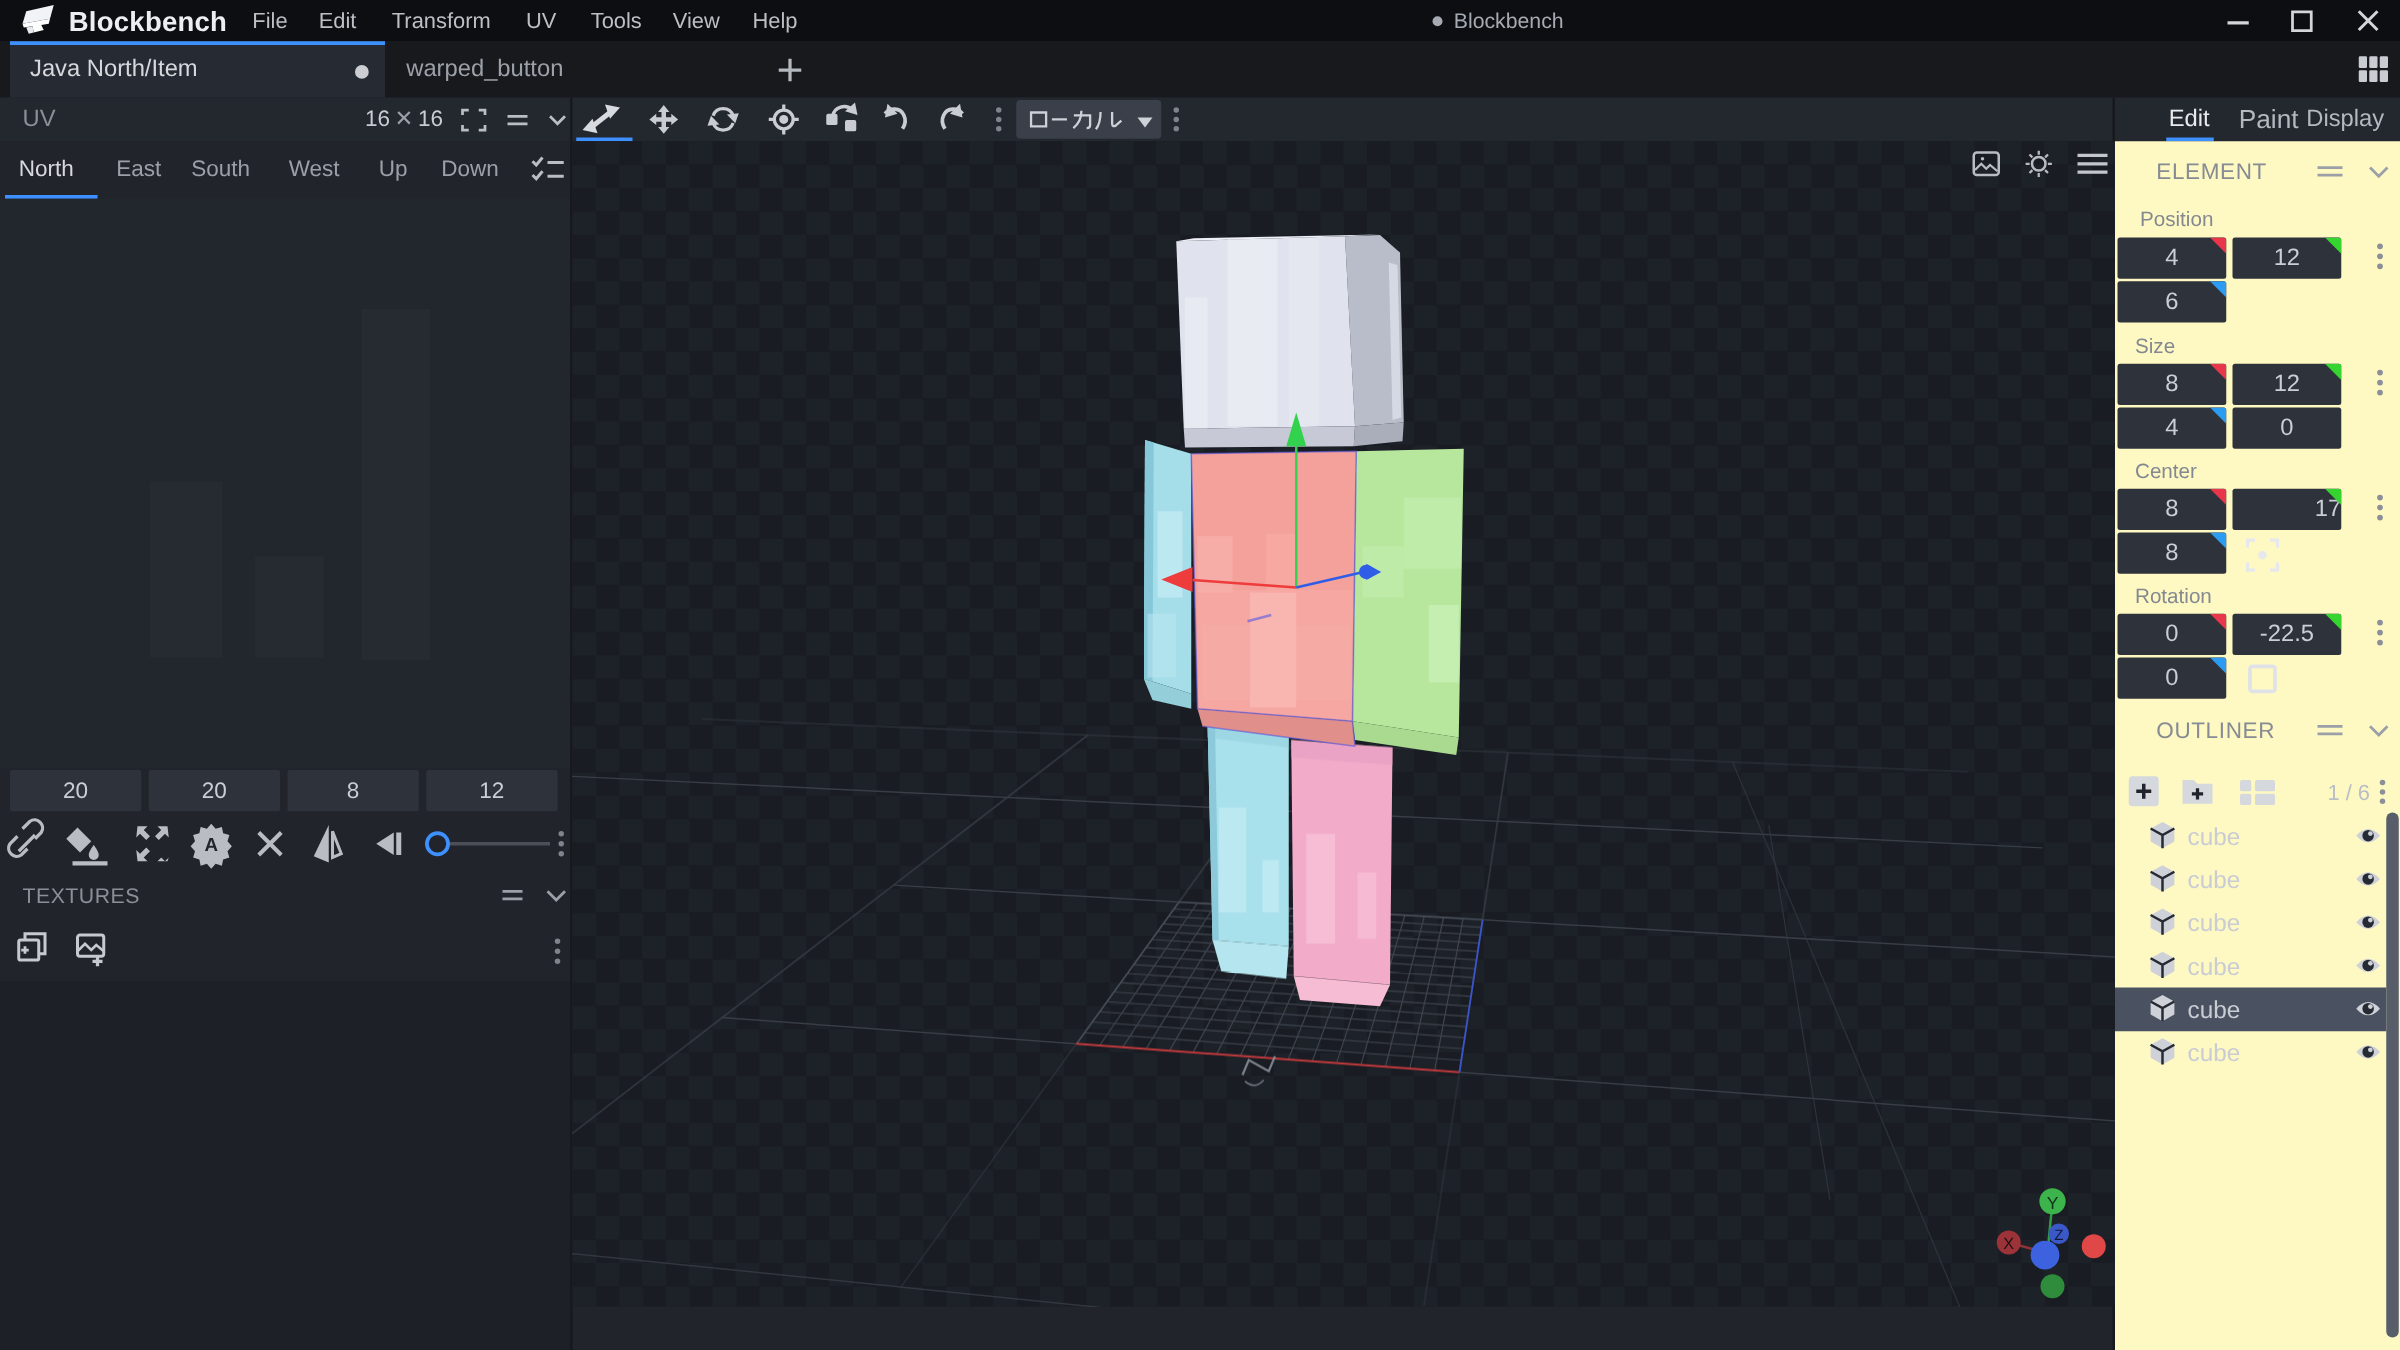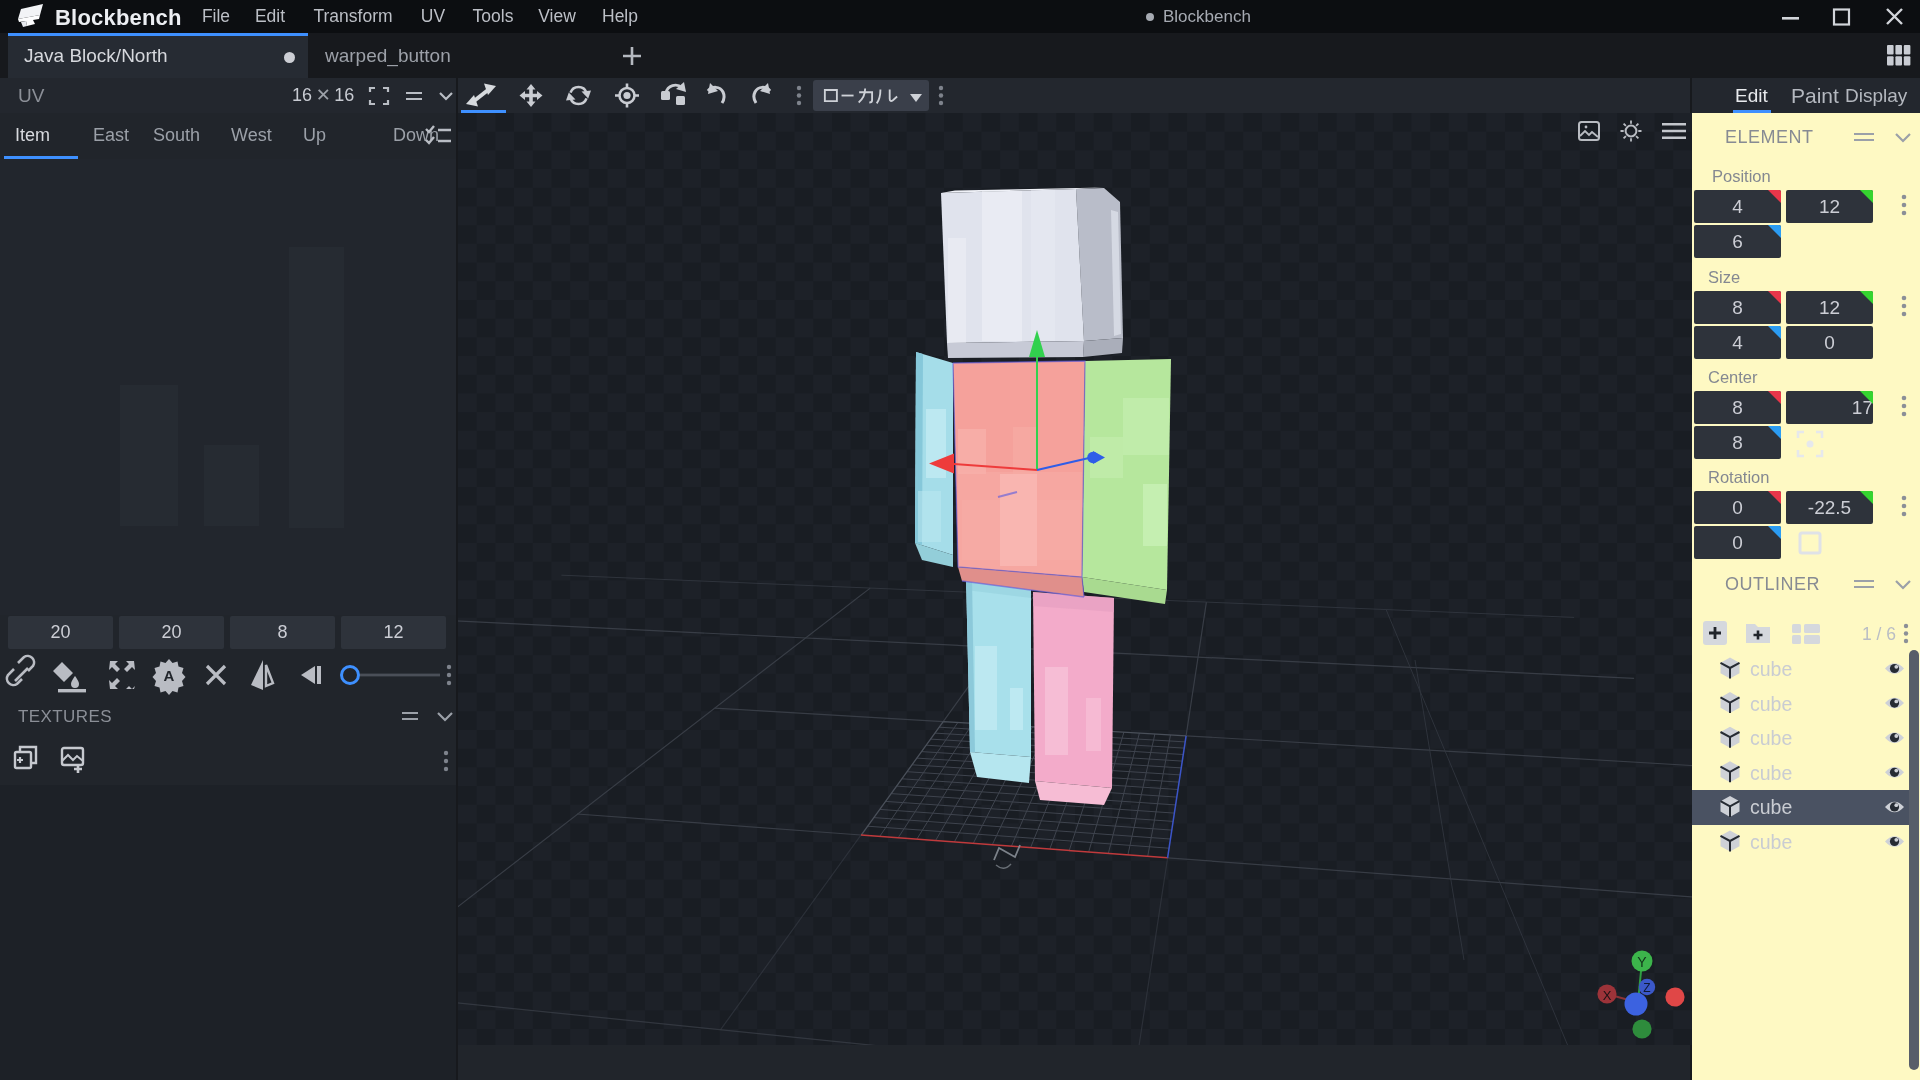--- a/index.html
+++ b/index.html
@@ -65,21 +65,21 @@
  <span class="menu" style="left:596px;width:48px;">Help</span>
  <span id="wintitle"><span class="dot"></span>Blockbench</span>
  <svg class="abs" style="left:1780px;top:0" width="130" height="33" viewBox="0 0 130 33">
   <rect x="2" y="17" width="17" height="2.6" fill="#d2d5da"></rect>
   <rect x="54" y="9.5" width="15" height="15" fill="none" stroke="#d2d5da" stroke-width="2.2"></rect>
   <path d="M107 9 L122 24 M122 9 L107 24" stroke="#d2d5da" stroke-width="2.4"></path>
  </svg>
 </div>
 <div id="tabbar">
  <div id="tab1">
-        <span class="lbl">Java Block/North</span>
+        <span class="lbl">Java North/Item</span>
         <span class="dot"></span>
       </div>
  <span id="tab2lbl">warped_button</span>
  <svg class="abs" style="left:620px;top:11px" width="24" height="24" viewBox="0 0 24 24">
   <path d="M12 3v18M3 12h18" stroke="#b4b8bf" stroke-width="2.6"></path>
  </svg>
  <svg class="abs" style="left:1886px;top:10px" width="26" height="26" viewBox="0 0 26 26">
   <g fill="#c9ccd3">
    <rect x="1" y="2" width="6.6" height="9.4" rx="1"></rect>
           <rect x="9.4" y="2" width="6.6" height="9.4" rx="1"></rect>
@@ -163,26 +163,26 @@
         </svg>
  </div>
  <span class="tbtext" style="left:1735px;color:#e8eaed;font-size:19px;">Edit</span>
  <span class="tbtext" style="left:1791px;color:#b4b8bf;font-size:21px;">Paint</span>
  <span class="tbtext" style="left:1845px;color:#b4b8bf;font-size:19px;">Display</span>
  <div class="underline" style="left:461px;top:31.5px;width:45px;"></div>
  <div class="underline" style="left:1733px;top:31.5px;width:38px;"></div>
 </div>
 <div id="leftpanel">
 
- <span class="abs" style="left:15px;top:12px;color:#d7d9de;font-size:18px;">Item</span>
+ <span class="abs" style="left:15px;top:12px;color:#d7d9de;font-size:18px;">North</span>
  <span class="abs" style="left:93px;top:12px;color:#9ba0a8;font-size:18px;">East</span>
  <span class="abs" style="left:153px;top:12px;color:#9ba0a8;font-size:18px;">South</span>
  <span class="abs" style="left:231px;top:12px;color:#9ba0a8;font-size:18px;">West</span>
  <span class="abs" style="left:303px;top:12px;color:#9ba0a8;font-size:18px;">Up</span>
- <span class="abs" style="left:353px;top:12px;color:#9ba0a8;font-size:18px;margin-left:40px;">Down</span>
+ <span class="abs" style="left:353px;top:12px;color:#9ba0a8;font-size:18px;">Down</span>
  <svg class="abs" style="left:424px;top:10px" width="30" height="24" viewBox="0 0 30 24">
   <g stroke="#b9bdc4" stroke-width="2.4" fill="none">
    <path d="M2 6l3 3 5-6M14 7h13"></path>
    <path d="M2 17l3 3 5-6M14 18h13"></path>
   </g>
  </svg>
  <div class="underline" style="left:4px;top:43px;width:74px;height:3px;"></div>
  <div id="uvcanvas">
   <div class="uvrect" style="left:120px;top:226px;width:58px;height:141px;"></div>
   <div class="uvrect" style="left:204px;top:286px;width:55px;height:81px;"></div>

